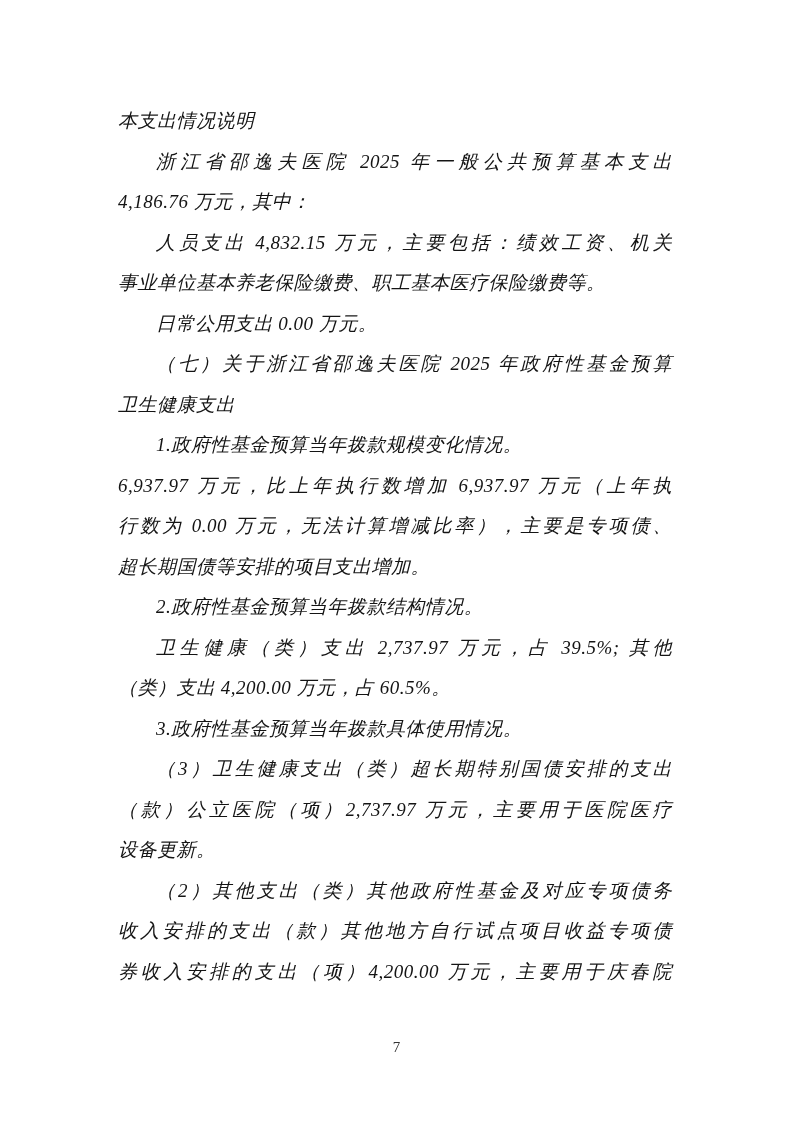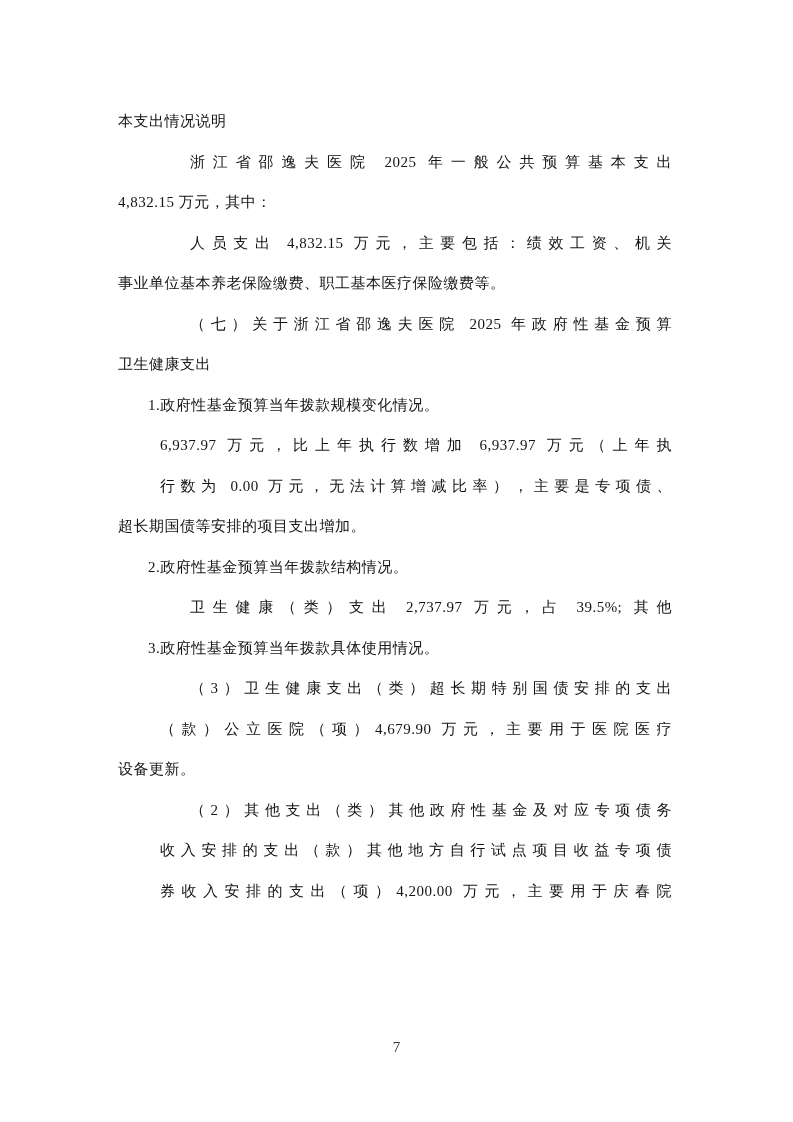--- a/index.html
+++ b/index.html
@@ -16,70 +16,72 @@
     font-family: "Liberation Serif", "DejaVu Serif", serif;
     color: #000000;
   }
   .doc-body {
     position: absolute;
     left: 118px;
     top: 101px;
     width: 554px;
   }
   .line {
-    font-size: 15px;
+    font-size: 19px;
     line-height: 40.5px;
     height: 40.5px;
     color: #141414;
     text-align: left;
     letter-spacing: 0.5px;
     white-space: normal;
     overflow: visible;
+    font-style: italic;
   }
   .line.indent {
     text-indent: 2em;
   }
   .line.justify {
     text-align: justify;
     text-align-last: justify;
     text-justify: inter-character;
-    margin-left: 42px;
   }
   .page-number {
     position: absolute;
     left: 0;
     top: 1036px;
     width: 100%;
     text-align: center;
     font-size: 15px;
     line-height: 22px;
     color: #333333;
   }
 </style>
 </head>
 <body>
 
 <div class="page">
   <div class="doc-body">
 
   <div class="line">本支出情况说明</div>
       <div class="line indent justify">浙江省邵逸夫医院 2025 年一般公共预算基本支出</div>
-      <div class="line">4,832.15 万元，其中：</div>
+      <div class="line">4,186.76 万元，其中：</div>
       <div class="line indent justify">人员支出 4,832.15 万元，主要包括：绩效工资、机关</div>
       <div class="line">事业单位基本养老保险缴费、职工基本医疗保险缴费等。</div>
+      <div class="line indent">日常公用支出 0.00 万元。</div>
       <div class="line indent justify">（七）关于浙江省邵逸夫医院 2025 年政府性基金预算</div>
       <div class="line">卫生健康支出</div>
       <div class="line indent">1.政府性基金预算当年拨款规模变化情况。</div>
       <div class="line justify">6,937.97 万元，比上年执行数增加 6,937.97 万元（上年执</div>
       <div class="line justify">行数为 0.00 万元，无法计算增减比率），主要是专项债、</div>
       <div class="line">超长期国债等安排的项目支出增加。</div>
       <div class="line indent">2.政府性基金预算当年拨款结构情况。</div>
       <div class="line indent justify">卫生健康（类）支出 2,737.97 万元，占 39.5%; 其他</div>
+      <div class="line">（类）支出 4,200.00 万元，占 60.5%。</div>
       <div class="line indent">3.政府性基金预算当年拨款具体使用情况。</div>
       <div class="line indent justify">（3）卫生健康支出（类）超长期特别国债安排的支出</div>
-      <div class="line justify">（款）公立医院（项）4,679.90 万元，主要用于医院医疗</div>
+      <div class="line justify">（款）公立医院（项）2,737.97 万元，主要用于医院医疗</div>
       <div class="line">设备更新。</div>
       <div class="line indent justify">（2）其他支出（类）其他政府性基金及对应专项债务</div>
       <div class="line justify">收入安排的支出（款）其他地方自行试点项目收益专项债</div>
       <div class="line justify">券收入安排的支出（项）4,200.00 万元，主要用于庆春院</div>
     </div>
   <div class="page-number">7</div>
 </div>
 
 </body></html>

